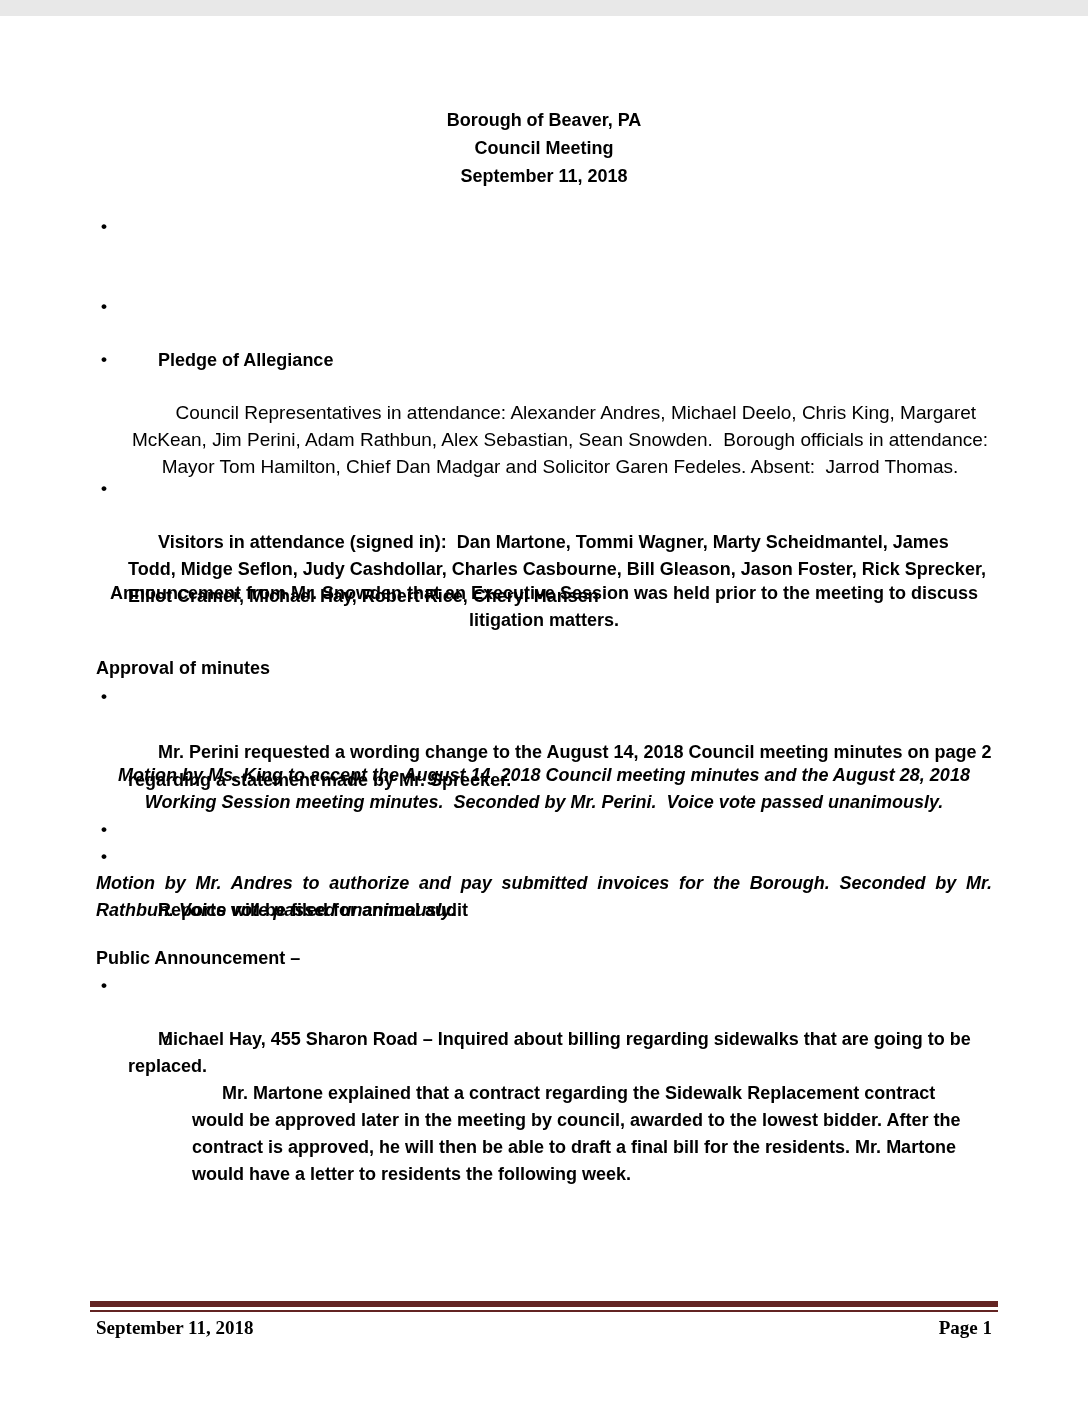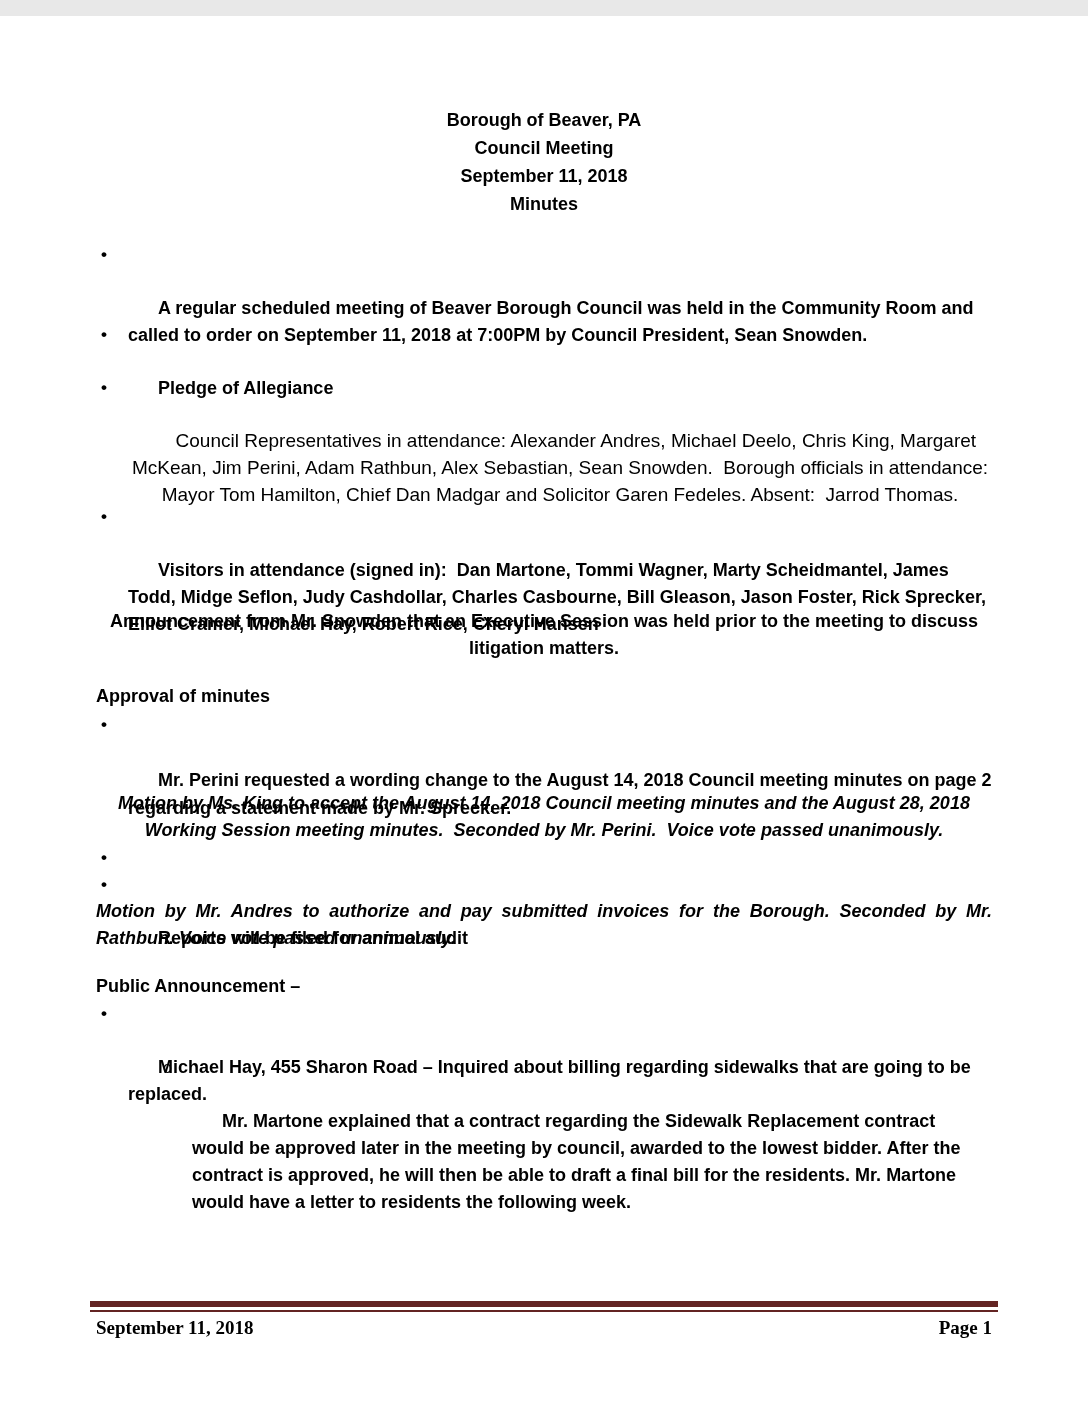--- a/index.html
+++ b/index.html
@@ -105,26 +105,24 @@
 </head>
 <body>
 
 <div class="page">
   <div class="content">
 
     <div class="doc-title">
       <div>Borough of Beaver, PA</div>
       <div>Council Meeting</div>
       <div>September 11, 2018</div>
-      <div>Minutes</div>
     </div>
 
     <div class="para li b h54 mt23">
       <span class="marker"></span>
-      <span>A regular scheduled meeting of Beaver Borough Council was held in the Community Room and called to order on September 11, 2018 at 7:00PM by Council President, Sean Snowden.</span>
     </div>
 
     <div class="para li b h27 mt26">
       <span class="marker"></span>
       <span>Pledge of Allegiance</span>
     </div>
 
     <div class="para li r h108 mt25">
       <span class="marker"></span>
       <span>Council Representatives in attendance: Alexander Andres, Michael Deelo, Chris King, Margaret McKean, Jim Perini, Adam Rathbun, Alex Sebastian, Sean Snowden.  Borough officials in attendance:  Mayor Tom Hamilton, Chief Dan Madgar and Solicitor Garen Fedeles. Absent:  Jarrod Thomas.</span>

